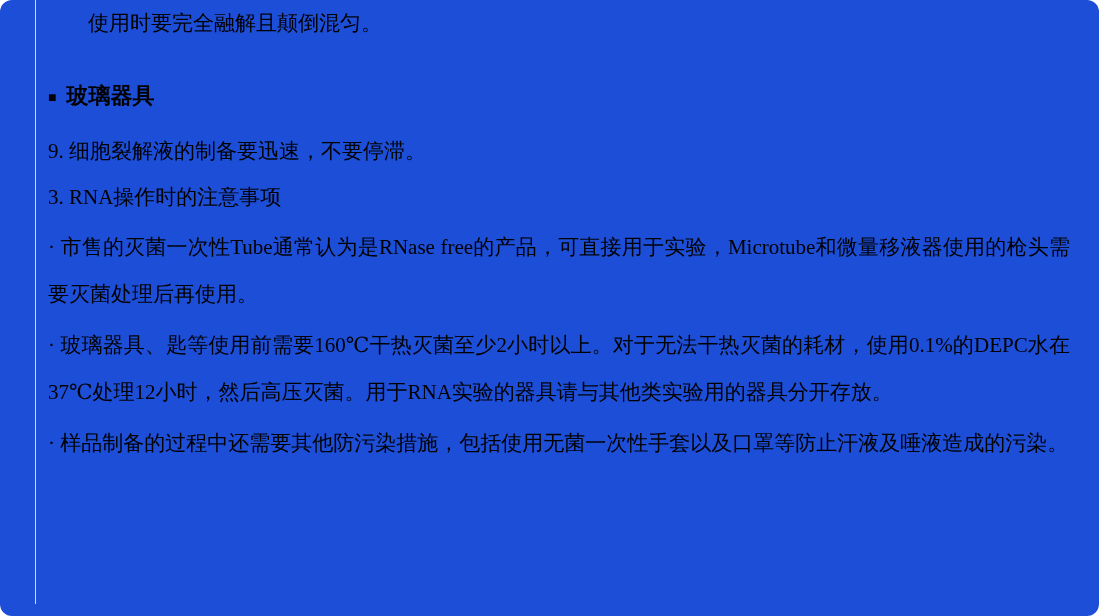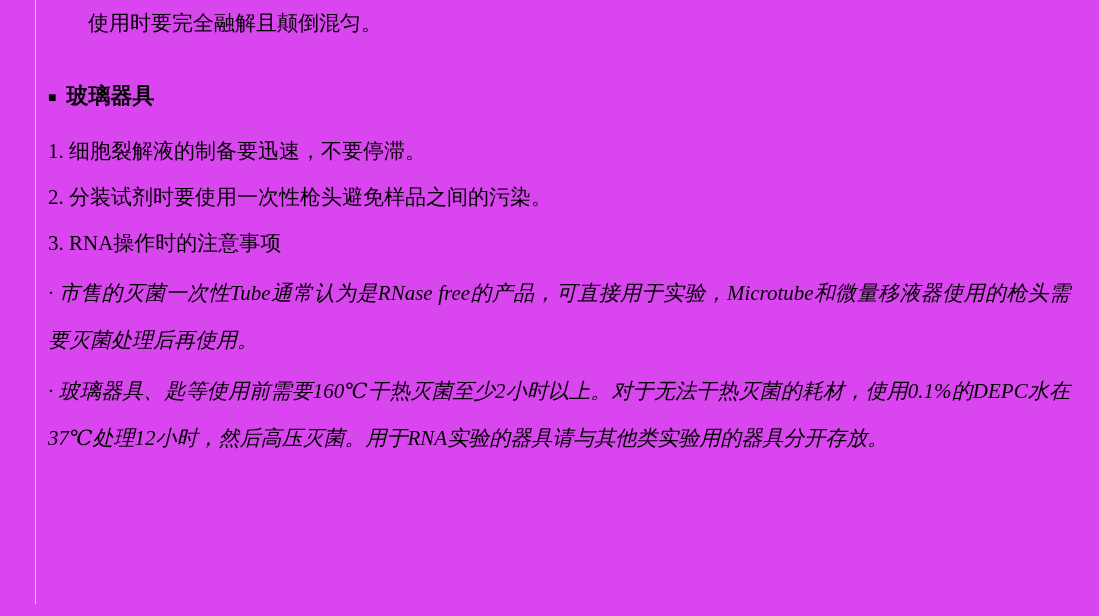--- a/index.html
+++ b/index.html
@@ -9,21 +9,22 @@
     width: 1099px;
     height: 616px;
     overflow: hidden;
     font-family: "Liberation Serif", "DejaVu Serif", serif;
     color: #000000;
   }
   .page {
     position: relative;
     width: 1099px;
     height: 616px;
-    background: #d946ef;
+    background: #1d4ed8;
+    border-radius: 12px;
   }
   .left-rule {
     position: absolute;
     left: 35px;
     top: 0;
     width: 1px;
     height: 604px;
     background: #d9d9d9;
   }
   .content {
@@ -54,43 +55,42 @@
   .bullet-square {
     font-size: 14px;
     line-height: 1;
     position: relative;
     top: 1px;
   }
   .bullet-para {
     line-height: 47px !important;
     margin-top: 4px !important;
     text-align: justify;
-    font-style: italic;
   }
 </style>
 </head>
 <body>
 
 <div class="page">
   <div class="left-rule"></div>
   <div class="content">
 
     <p class="indented">使用时要完全融解且颠倒混匀。</p>
 
     <h2 class="section-header">
       <span class="bullet-square">■</span>
       <span>玻璃器具</span>
     </h2>
 
 
-    <p>1. 细胞裂解液的制备要迅速，不要停滞。</p>
+    <p>9. 细胞裂解液的制备要迅速，不要停滞。</p>
 
-    <p>2. 分装试剂时要使用一次性枪头避免样品之间的污染。</p>
 
     <p>3. RNA操作时的注意事项</p>
 
     <p class="bullet-para">· 市售的灭菌一次性Tube通常认为是RNase free的产品，可直接用于实验，Microtube和微量移液器使用的枪头需要灭菌处理后再使用。</p>
 
     <p class="bullet-para">· 玻璃器具、匙等使用前需要160℃干热灭菌至少2小时以上。对于无法干热灭菌的耗材，使用0.1%的DEPC水在37℃处理12小时，然后高压灭菌。用于RNA实验的器具请与其他类实验用的器具分开存放。</p>
 
+    <p class="bullet-para">· 样品制备的过程中还需要其他防污染措施，包括使用无菌一次性手套以及口罩等防止汗液及唾液造成的污染。</p>
 
   </div>
 </div>
 
 </body></html>

